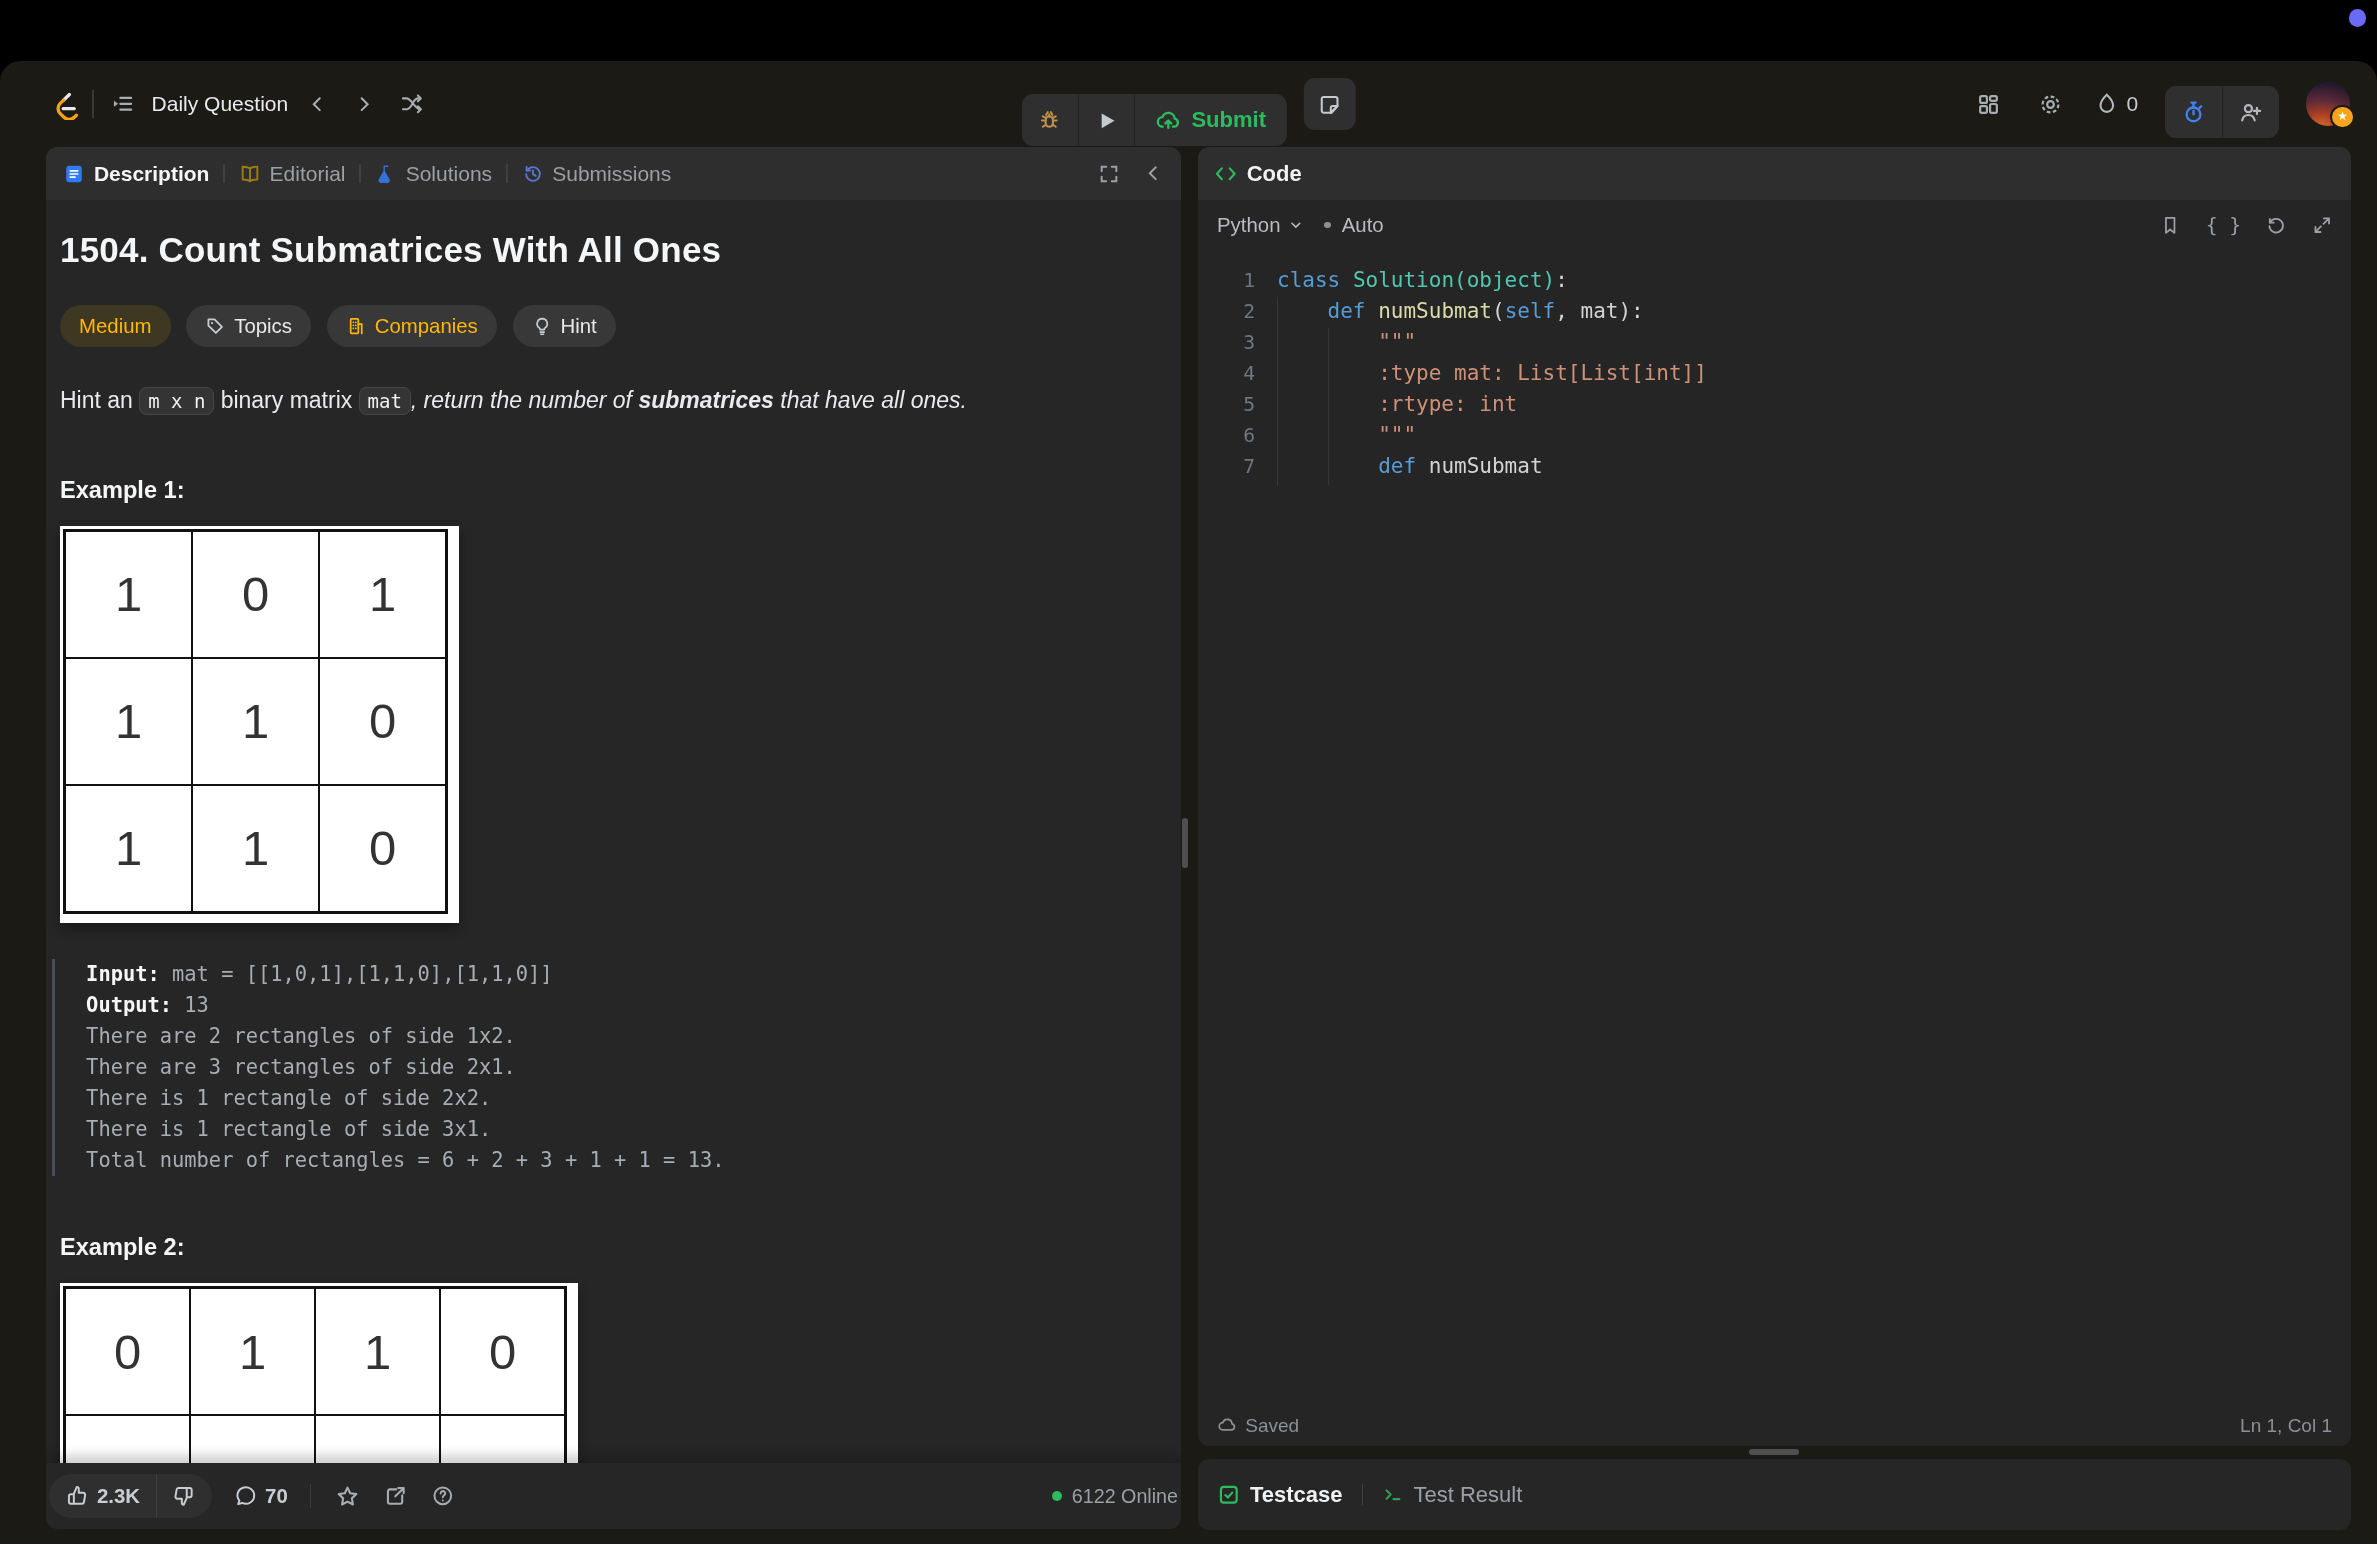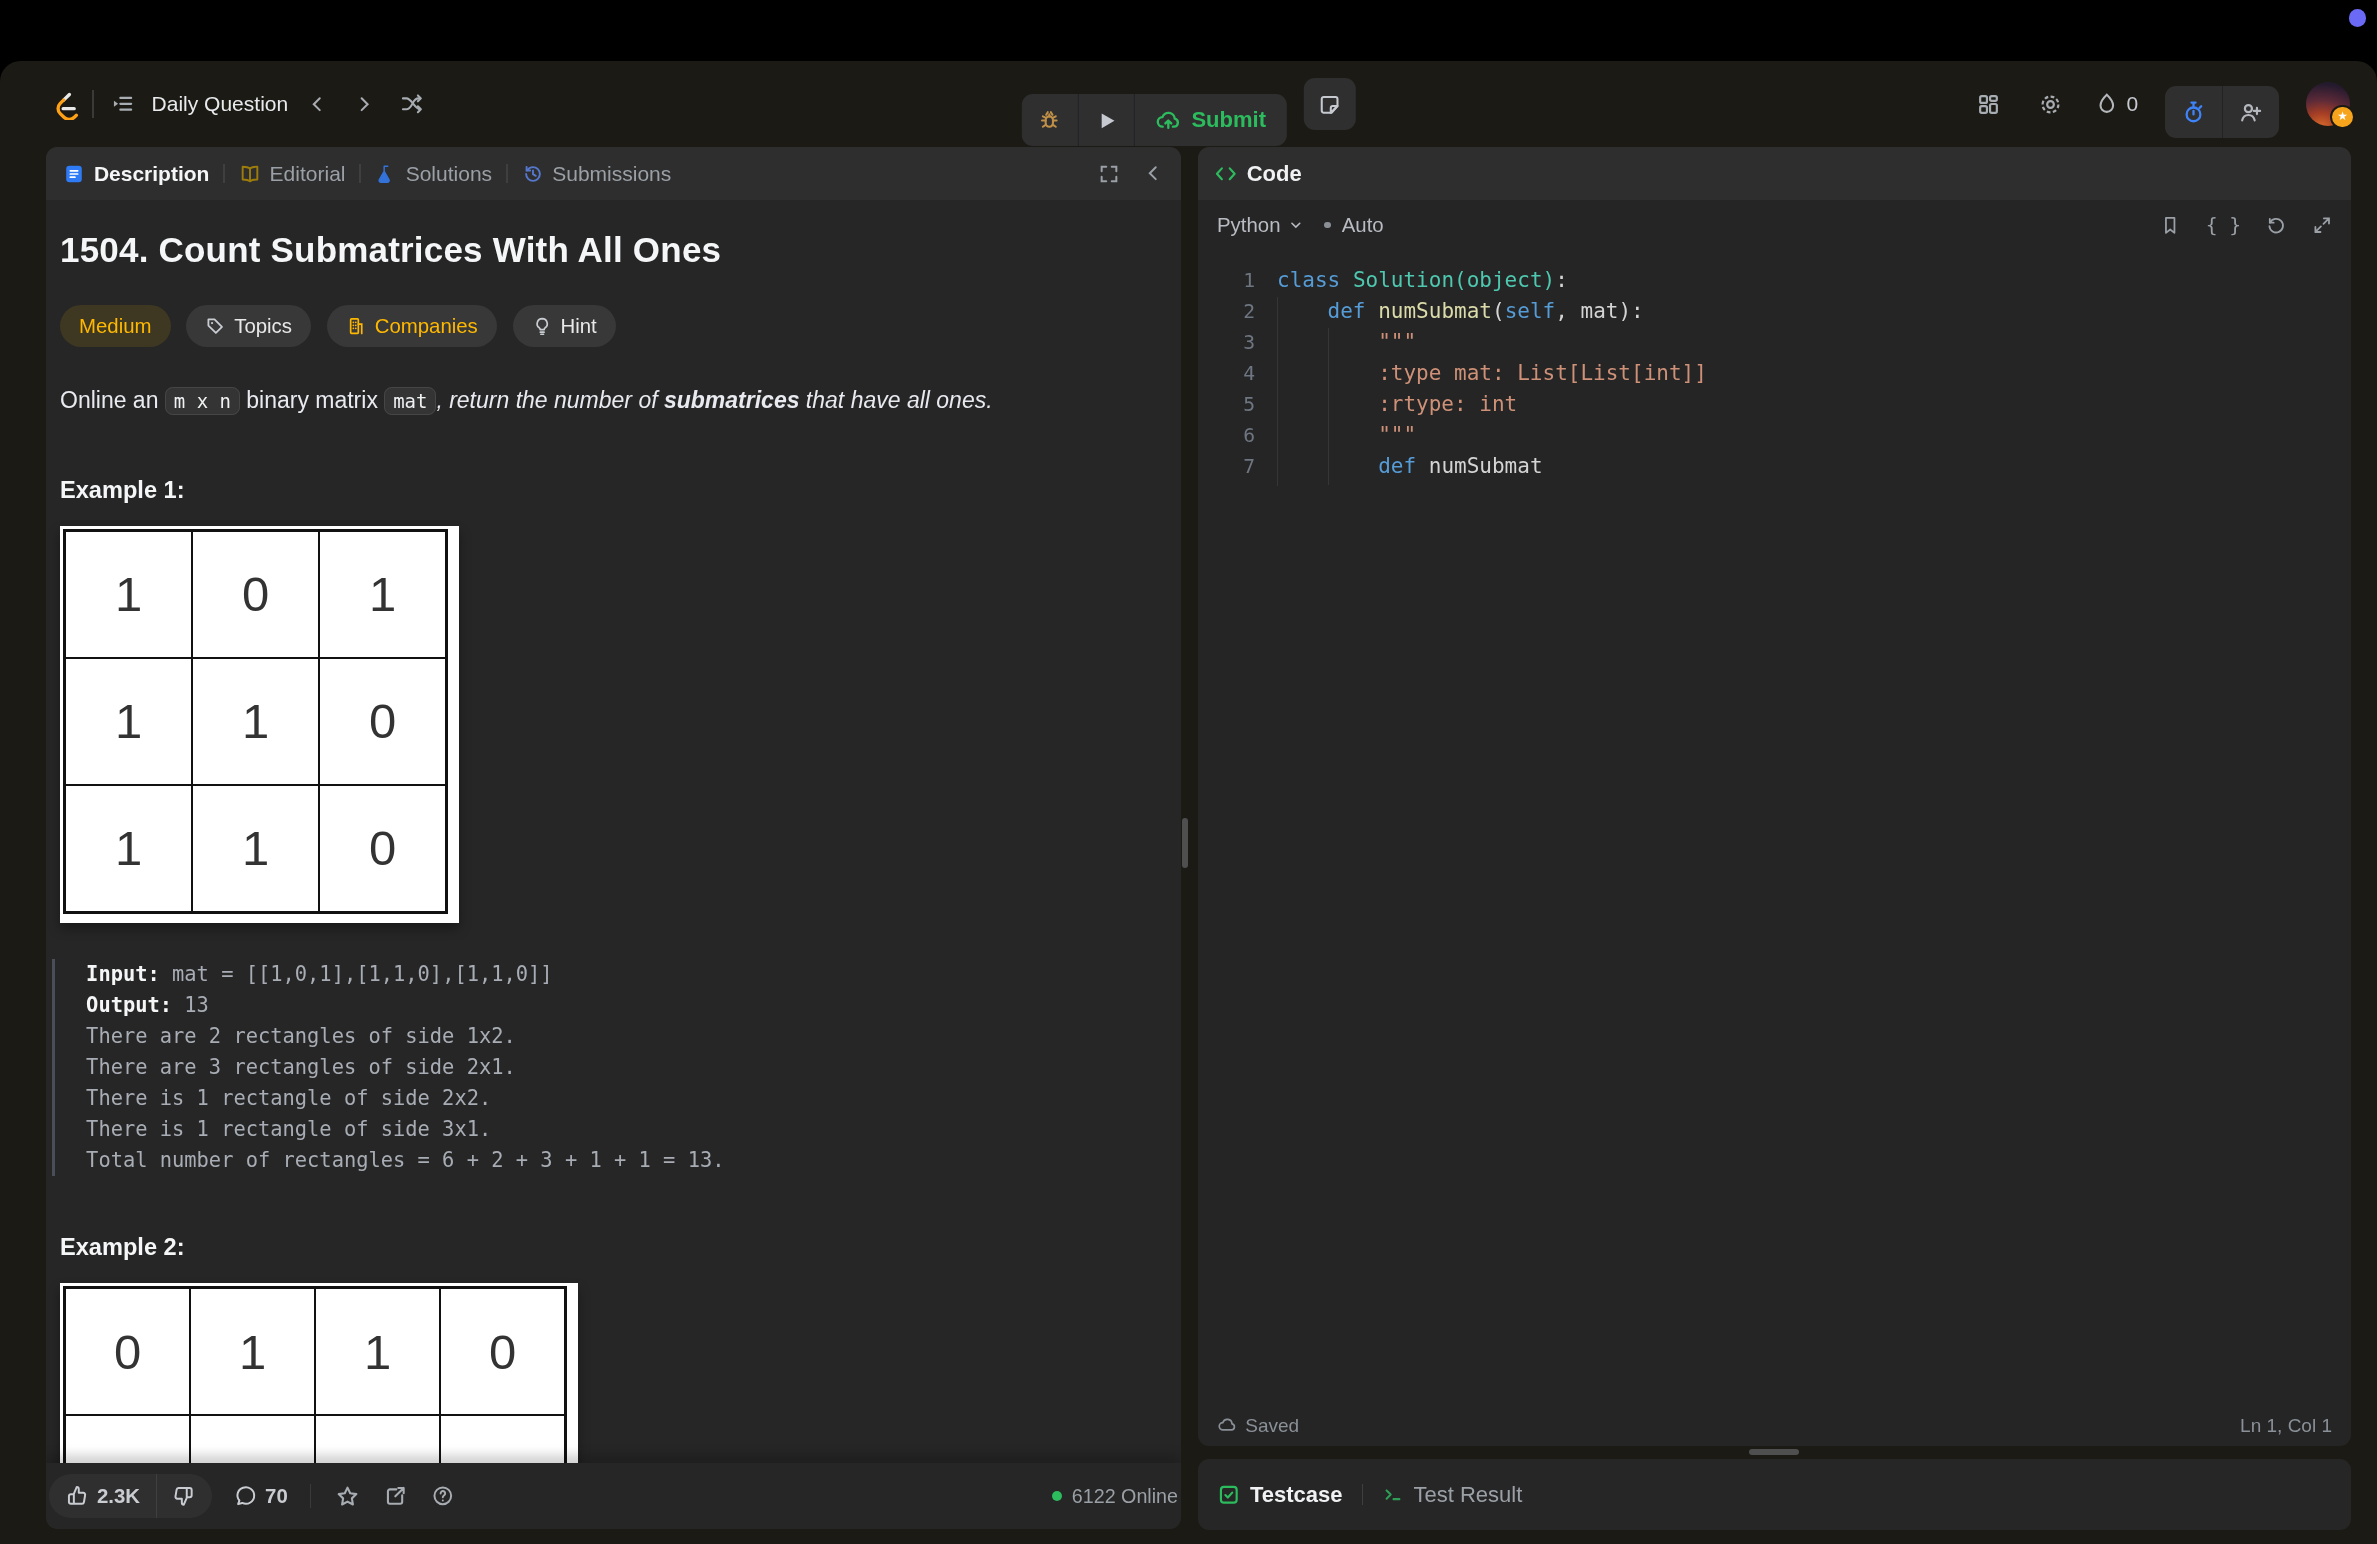--- a/index.html
+++ b/index.html
@@ -308,21 +308,21 @@
             <svg width="20.4" height="20.4" viewBox="0 0 24 24" fill="none" stroke="currentColor" stroke-width="2" stroke-linecap="round" stroke-linejoin="round">
               <path d="M12 3a6 6 0 00-3.4 10.9c.8.6 1 1.3 1 2.1h4.8c0-.8.2-1.5 1-2.1A6 6 0 0012 3z"></path>
                 <path d="M9.8 19h4.4M10.5 21.5h3"></path>
             </svg>
           </span>
           <span>Hint</span>
         </div>
       </div>
 
       <div class="statement">
-        <span>Online an </span><span class="codechip">m x n</span><span> binary matrix </span><span class="codechip">mat</span><em><span>, return the number of </span><strong>submatrices</strong><span> that have all ones.</span></em>
+        <span>Hint an </span><span class="codechip">m x n</span><span> binary matrix </span><span class="codechip">mat</span><em><span>, return the number of </span><strong>submatrices</strong><span> that have all ones.</span></em>
       </div>
 
       <div class="ex-label">Example 1:</div>
       <div class="matimg">
         <table>
             <tbody>
               <tr>
                 <td>1</td>
                 <td>0</td>
                 <td>1</td>

